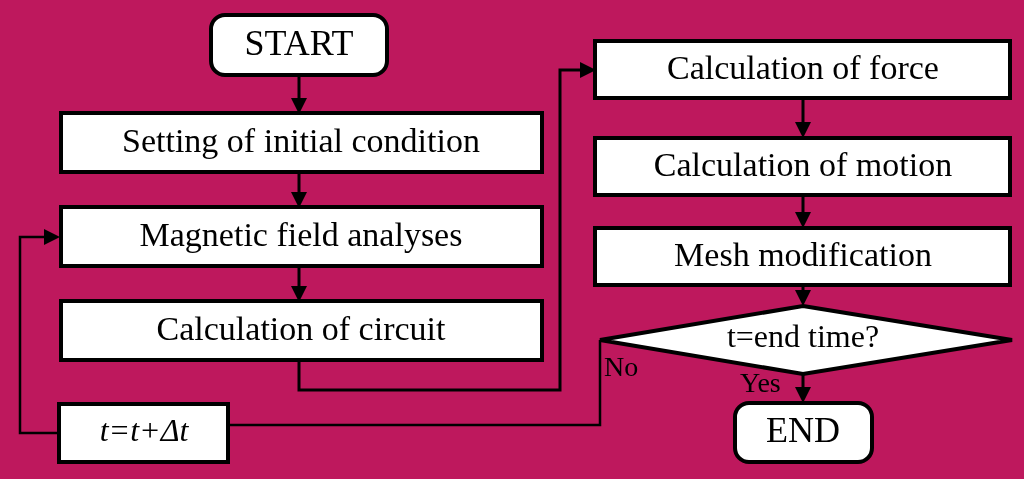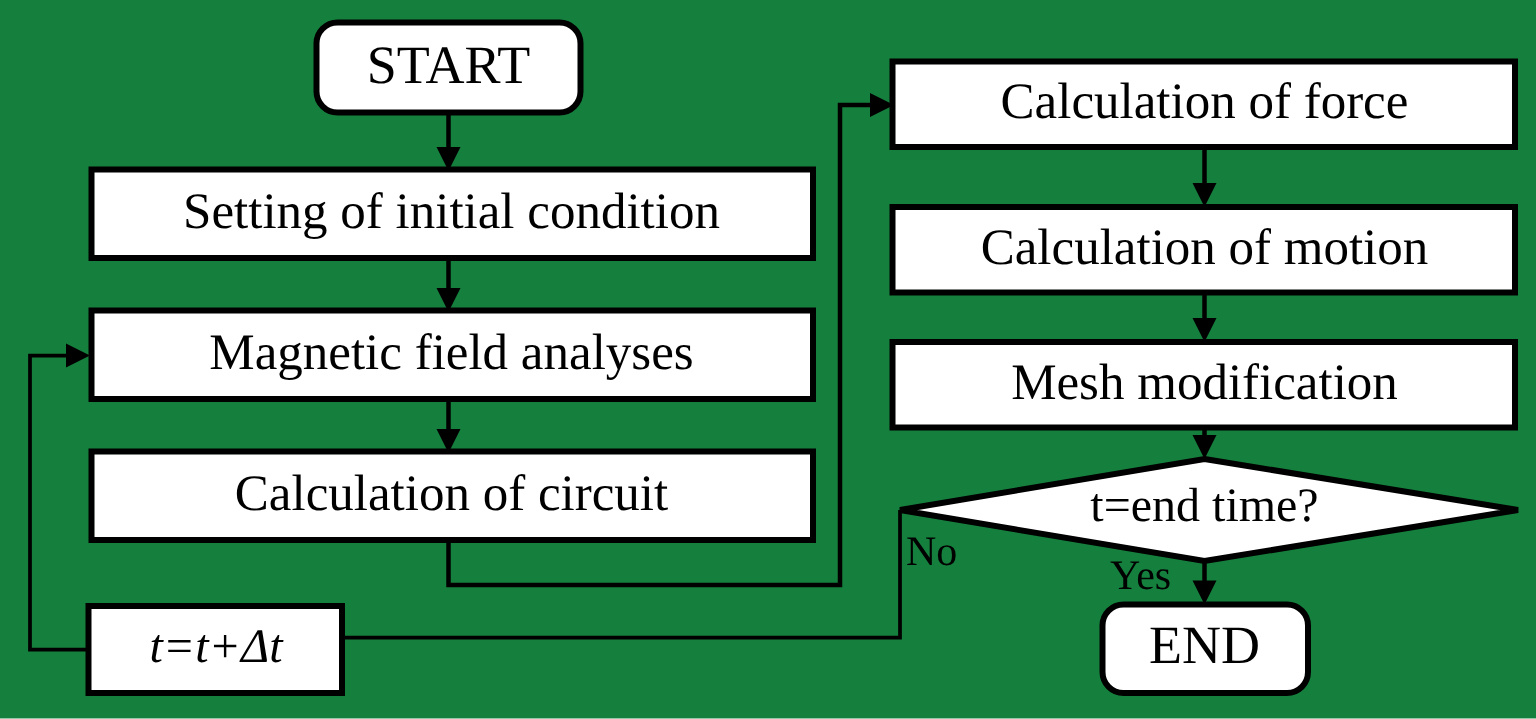--- a/index.html
+++ b/index.html
@@ -4,21 +4,21 @@
 <style>
   html, body {
     margin: 0;
     padding: 0;
     background: #ffffff;
   }
   #canvas {
     position: relative;
     width: 1024px;
     height: 479px;
-    background: #15803d;
+    background: #be185d;
     overflow: hidden;
     font-family: "Liberation Serif", "DejaVu Serif", serif;
   }
   svg.flow {
     position: absolute;
     left: 0;
     top: 0;
     width: 1024px;
     height: 479px;
   }

